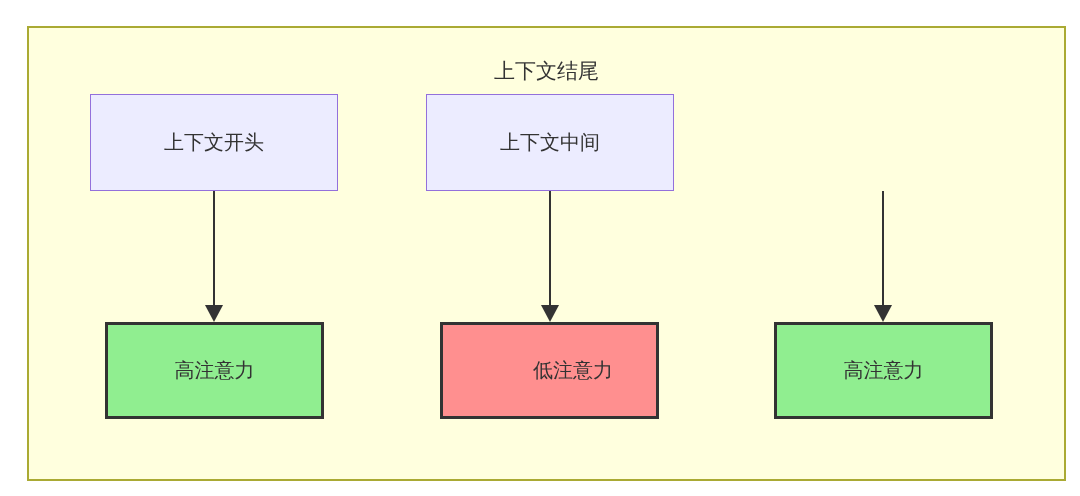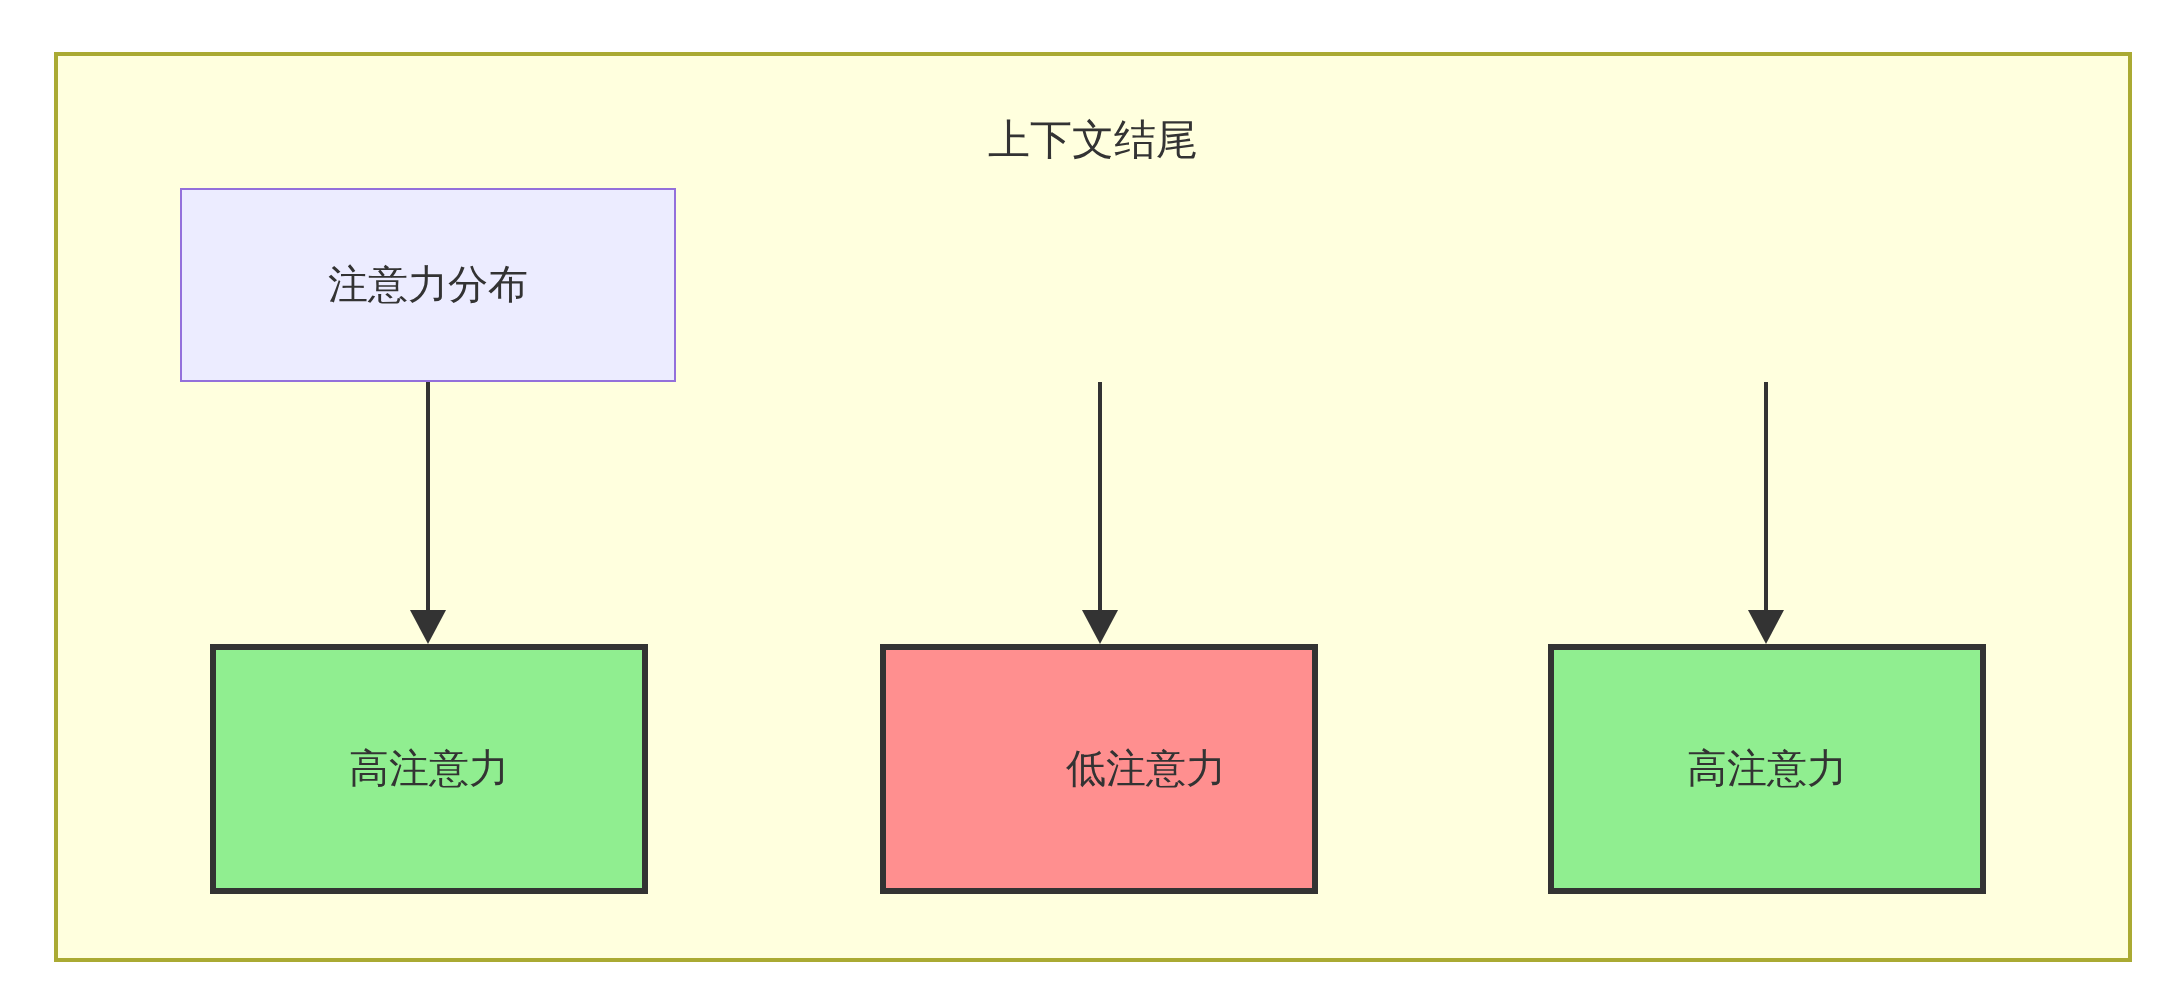--- a/index.html
+++ b/index.html
@@ -50,21 +50,21 @@
     height: 97px;
     background: var(--node-fill, #ECECFF);
     border: 1.5px solid var(--node-border, #9370DB);
   }
   .node.top.pos-0 { left: 61px; }
   .node.top.pos-1 { left: 397px; }
   .node.top.pos-2 { left: 730px; }
   .node.bottom {
     top: 294px;
     width: 219px;
-    height: 125px;
+    height: 97px;
     border: 3px solid var(--accent-border, #333333);
   }
   .node.bottom.pos-0 { left: 76px; }
   .node.bottom.pos-1 { left: 411px; padding-left: 47px; }
   .node.bottom.pos-2 { left: 745px; }
   .node.high { background: var(--high-fill, #90EE90); }
   .node.low  { background: var(--low-fill, #ff8f8f); }
   .edge {
     position: absolute;
     top: 163px;
@@ -95,21 +95,24 @@
 </style>
 </head>
 <body>
 
 <div class="stage">
   <div class="container">
 
     <div class="diagram-title">上下文结尾</div>
 
     <div class="node top pos-0">
-      <span>注意力分布</span>
+      <span>上下文开头</span>
+    </div>
+    <div class="node top pos-1">
+      <span>上下文中间</span>
     </div>
 
     <div class="edge pos-0">
       <div class="line"></div>
       <div class="head"></div>
     </div>
     <div class="edge pos-1">
       <div class="line"></div>
       <div class="head"></div>
     </div>

